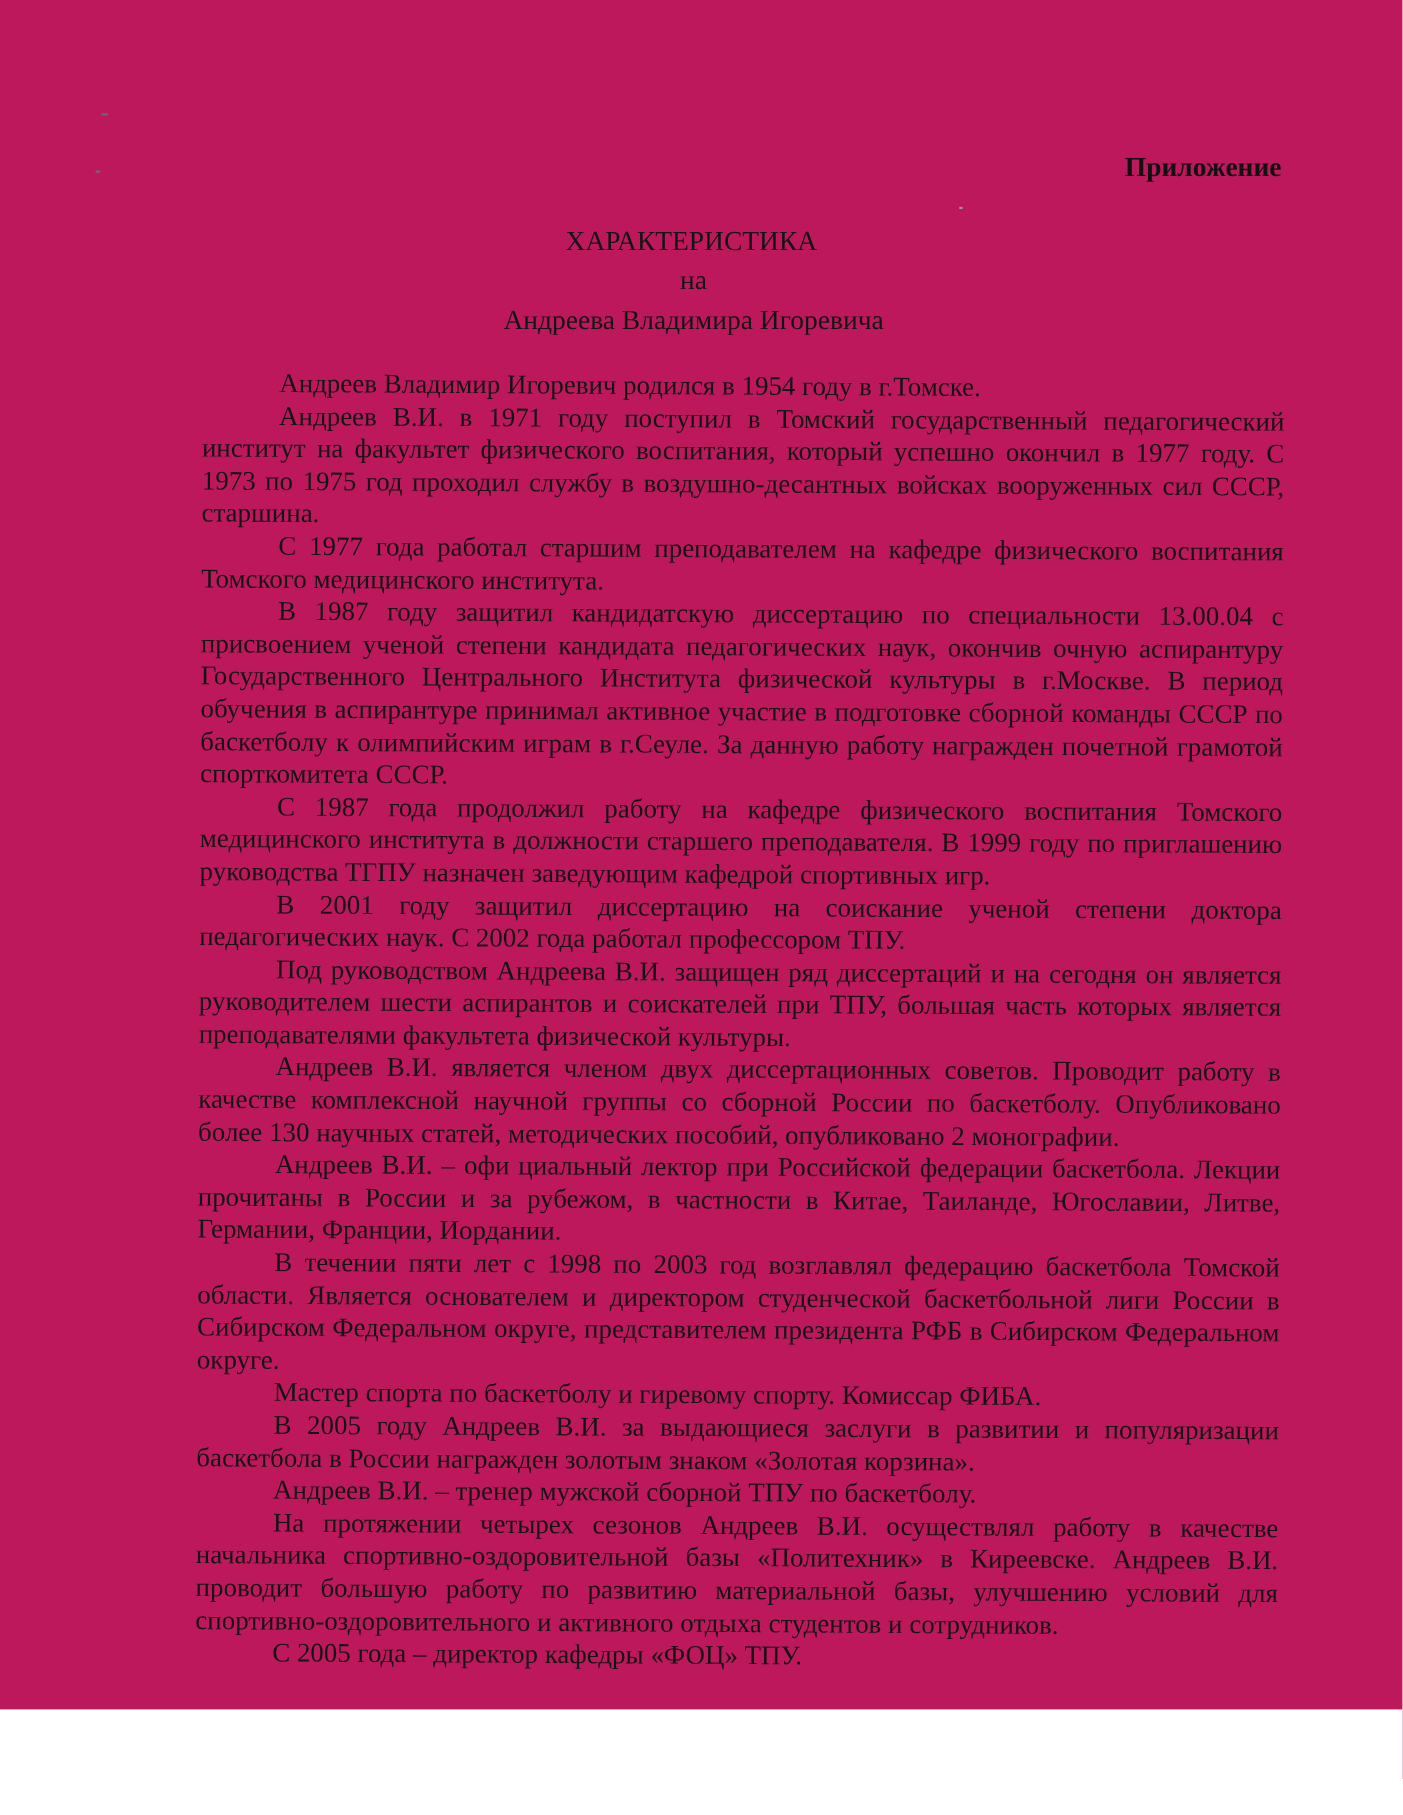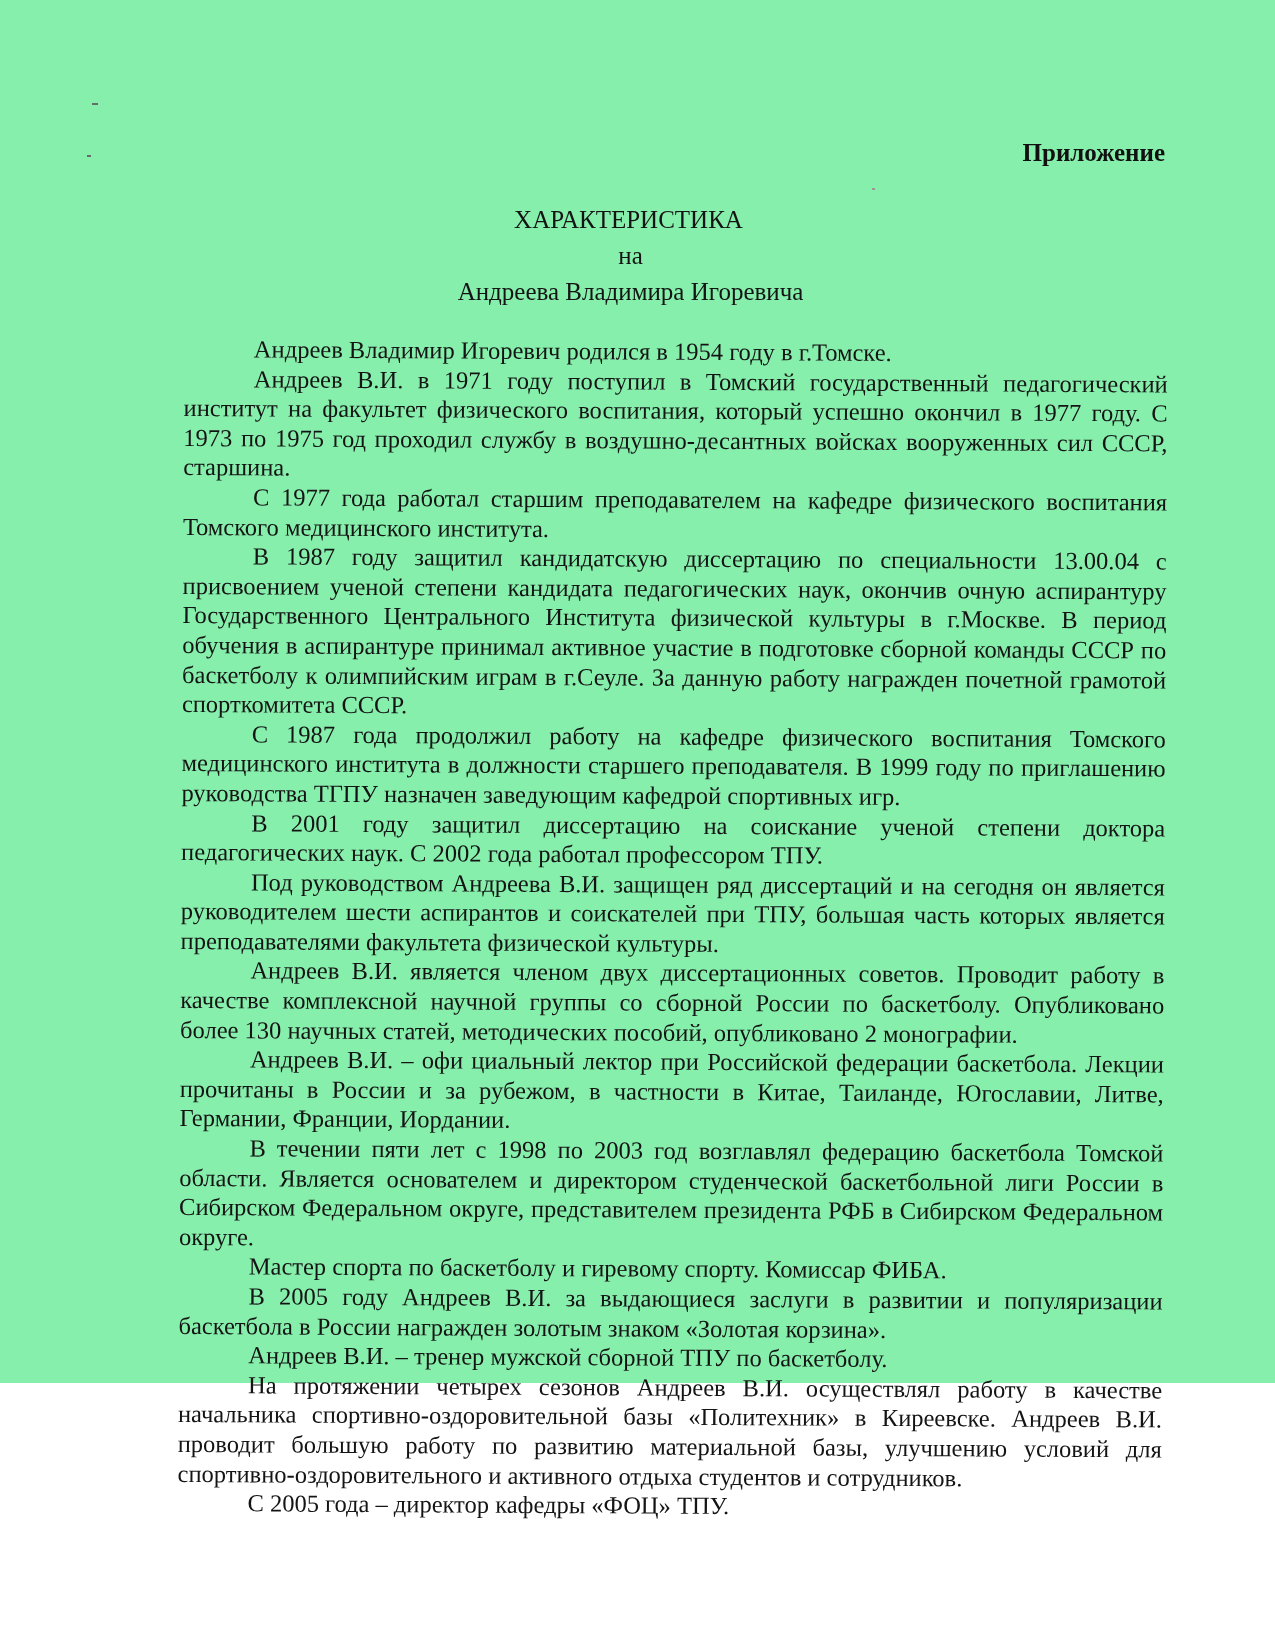--- a/index.html
+++ b/index.html
@@ -1,19 +1,19 @@
 <!DOCTYPE html>
 <html><head>
 <meta charset="utf-8">
 <style>
   html, body { margin: 0; padding: 0; background: #ffffff; }
   body { width: 1275px; height: 1650px; overflow: hidden; position: relative; }
   .page {
-    position: absolute; left: 0; top: 0; width: 1275px; height: 1383px;
-    background: #86efac;
+    position: absolute; left: 0; top: 0; width: 1275px; height: 1554px;
+    background: #be185d;
     font-family: "Liberation Serif", "DejaVu Serif", serif;
     color: #141414;
   }
   .scan-mark { position: absolute; background: #6a6a6a; height: 2px; }
   .appendix {
     position: absolute; top: 139px; right: 110px;
     font-size: 25px; font-weight: bold; color: #111;
   }
   .title-block {
     position: absolute; left: 0; width: 100%; top: 202px;

